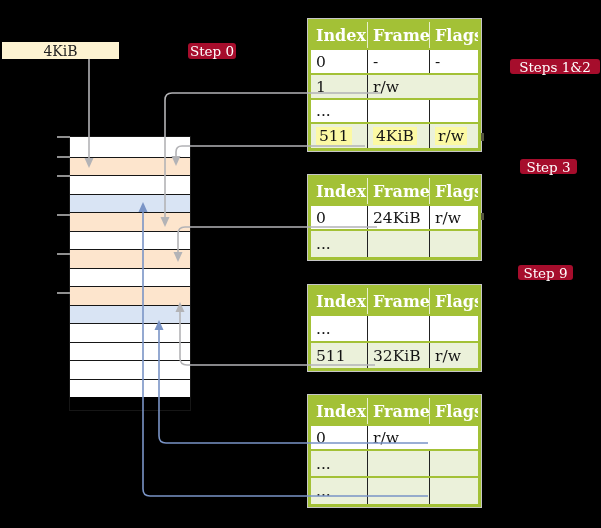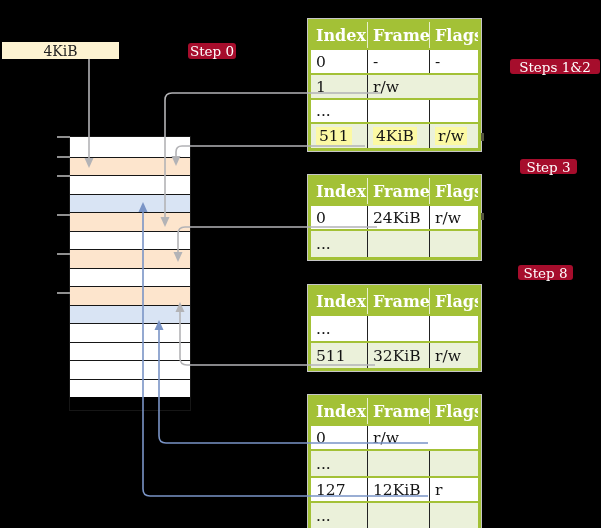--- a/index.html
+++ b/index.html
@@ -46,21 +46,21 @@
 </head>
 <body>
 
 <div id="canvas">
 
   <div id="page-size-box" class="abs" style="background: rgb(253, 243, 209);">4KiB</div>
 
   <div class="step-label abs" style="left: 188px; top: 43px; width: 48px; height: 16px; background: rgb(166, 13, 44);">Step 0</div>
   <div class="step-label abs" style="left: 510px; top: 19px; width: 90px; height: 15px; background: rgb(166, 13, 44); margin-top: 40px;">Steps 1&amp;2</div>
   <div class="step-label abs" style="left: 520px; top: 159px; width: 57px; height: 15px; background: rgb(166, 13, 44);">Step 3</div>
-  <div class="step-label abs" style="left: 518px; top: 265px; width: 55px; height: 15px; background: rgb(166, 13, 44);">Step 8</div>
+  <div class="step-label abs" style="left: 518px; top: 265px; width: 55px; height: 15px; background: rgb(166, 13, 44);">Step 9</div>
 
   <div id="memory-stack" class="abs">
       <div class="stack-row" style="height: 19.5px; background: rgb(255, 255, 255);"></div>
       <div class="stack-row" style="height: 18.5px; background: rgb(253, 229, 205);"></div>
       <div class="stack-row" style="height: 18.5px; background: rgb(255, 255, 255);"></div>
       <div class="stack-row" style="height: 18.5px; background: rgb(217, 228, 244);"></div>
       <div class="stack-row" style="height: 18.5px; background: rgb(253, 229, 205);"></div>
       <div class="stack-row" style="height: 18.5px; background: rgb(255, 255, 255);"></div>
       <div class="stack-row" style="height: 18.5px; background: rgb(253, 229, 205);"></div>
       <div class="stack-row" style="height: 18.5px; background: rgb(255, 255, 255);"></div>
@@ -189,31 +189,20 @@
             <span>r/w</span>
           </div>
         </div>
         <div class="trow body shade" style="height: 27px;">
           <div class="tcell c0">
             <span>...</span>
           </div>
           <div class="tcell c1"></div>
           <div class="tcell c2"></div>
         </div>
-        <div class="trow body" style="height: 25px;">
-          <div class="tcell c0">
-            <span>127</span>
-          </div>
-          <div class="tcell c1">
-            <span>12KiB</span>
-          </div>
-          <div class="tcell c2">
-            <span>r</span>
-          </div>
-        </div>
         <div class="trow body shade" style="height: 28px;">
           <div class="tcell c0">
             <span>...</span>
           </div>
           <div class="tcell c1"></div>
           <div class="tcell c2"></div>
         </div>
       </div>
     </div>
 

